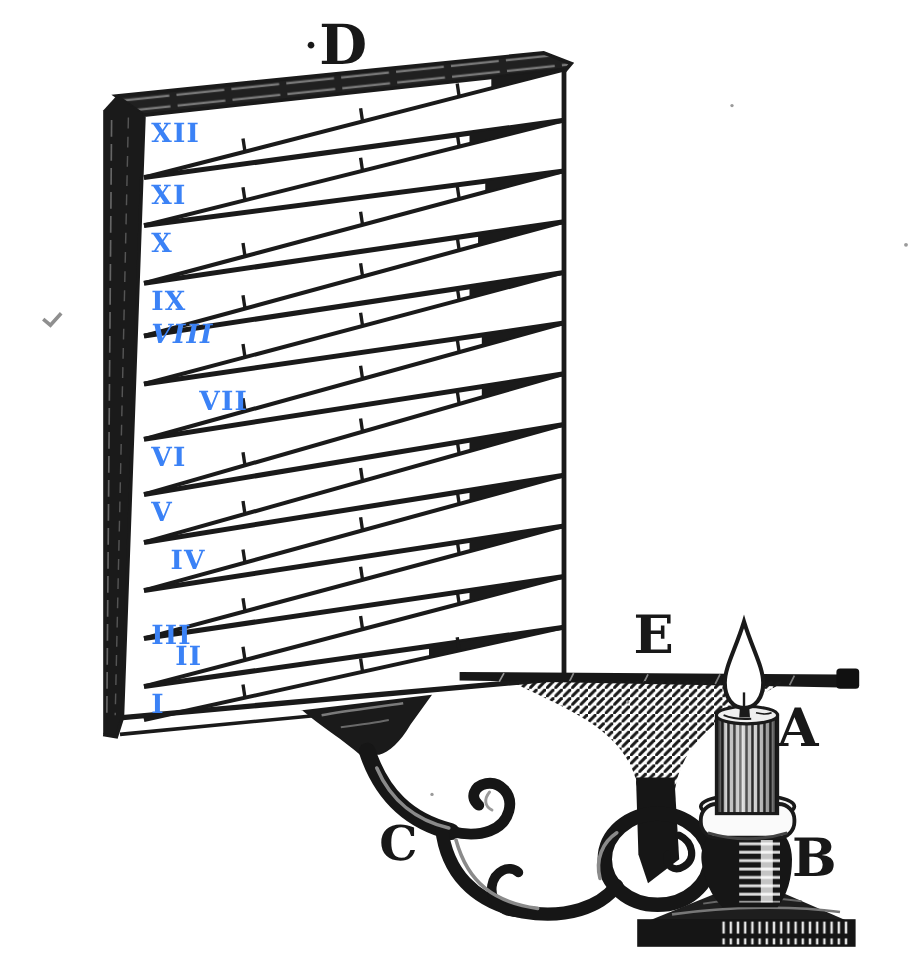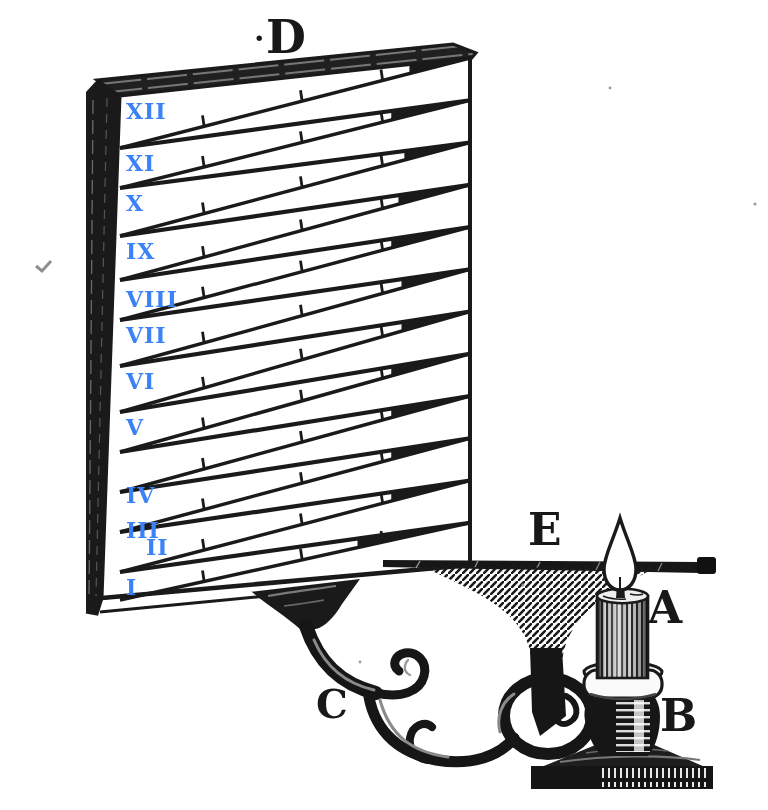--- a/index.html
+++ b/index.html
@@ -229,23 +229,23 @@
 <div class="letter" id="lbl-bar">E</div>
 <div class="letter" id="lbl-candle">A</div>
 <div class="letter" id="lbl-stick">B</div>
 <div class="letter" id="lbl-bracket">C</div>
 
 <div id="hours">
       <div class="hour" style="top: 100px;">XII</div>
       <div class="hour" style="top: 152px;">XI</div>
       <div class="hour" style="top: 192px;">X</div>
       <div class="hour" style="top: 240px; text-align: center;">IX</div>
-      <div class="hour" style="top: 288px;">VIII</div>
-      <div class="hour" style="top: 324px;">VII</div>
+      <div class="hour" style="top: 268px; font-style: italic;">VIII</div>
+      <div class="hour" style="top: 324px; margin-left: 40px;">VII</div>
       <div class="hour" style="top: 370px;">VI</div>
       <div class="hour" style="top: 416px;">V</div>
-      <div class="hour" style="top: 484px;">IV</div>
+      <div class="hour" style="top: 456px; margin-left: 16px;">IV</div>
       <div class="hour" style="top: 519px;">III</div>
       <div class="hour" style="top: 536px; margin-left: 20px;">II</div>
       <div class="hour" style="top: 576px;">I</div>
     </div>
 
 </div>
 
 </body></html>

